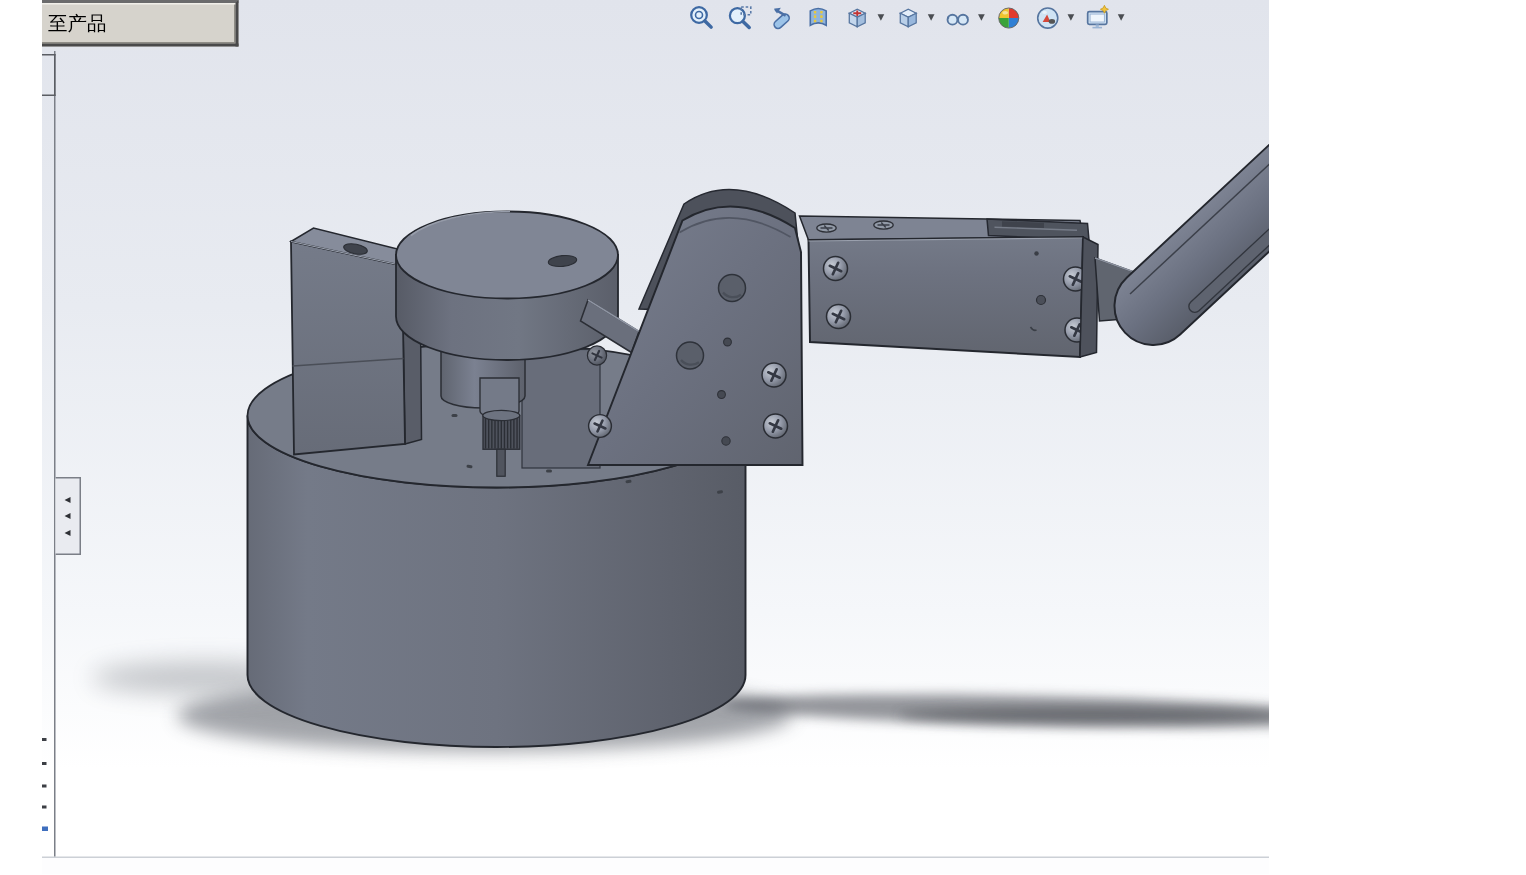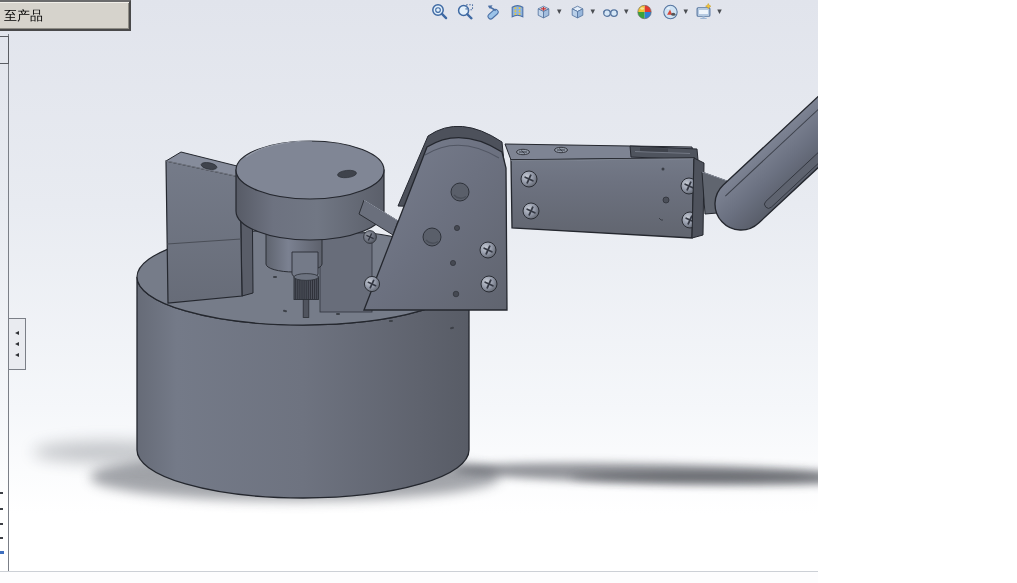--- a/index.html
+++ b/index.html
@@ -1,18 +1,18 @@
 <!DOCTYPE html>
 <html><head>
 <meta charset="utf-8">
 <style>
   html,body{margin:0;padding:0;background:#fff;}
   .stage{position:relative;width:818px;height:583px;overflow:hidden;
          font-family:"Liberation Sans",sans-serif;
-         background:linear-gradient(180deg,#e1e4ec 0%,#e8ebf1 35%,#f5f7fa 70%,#ffffff 88%,#ffffff 100%);}
+         background:linear-gradient(180deg,#e1e4ec 0%,#e8ebf1 35%,#f5f7fa 70%,#ffffff 88%,#ffffff 100%);margin-left:28px;}
   
   .viewport{position:absolute;inset:0;}
   .viewport svg{position:absolute;left:0;top:0;}
   
   .doc-tab{position:absolute;left:-5px;top:0;width:136px;height:31px;
            background:#d6d3cc;border:2px solid #49494a;border-top-color:#6b6b6c;
            box-shadow:inset 1px 1px 0 #f1efe9, inset -1px -1px 0 #8f8d86;
            box-sizing:border-box;color:#000;font-size:13px;line-height:27px;
            padding-left:7px;white-space:nowrap;overflow:hidden;z-index:5;}
   

